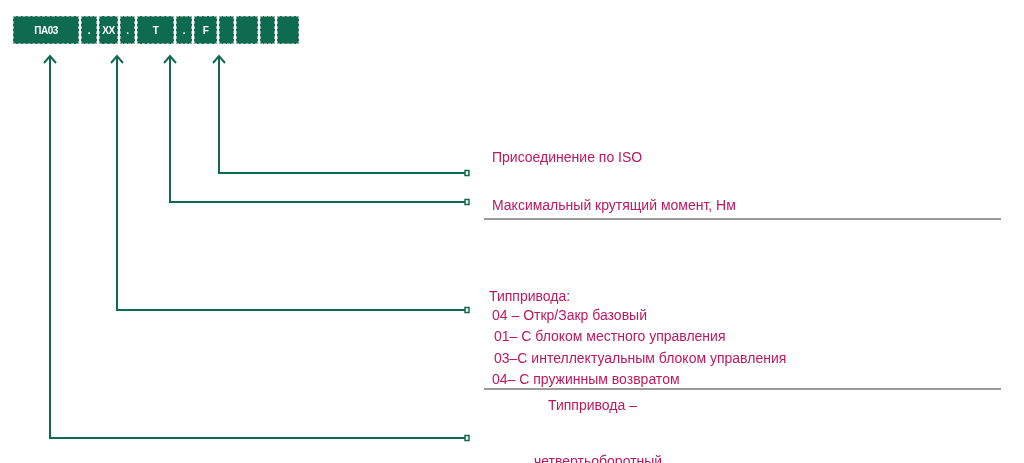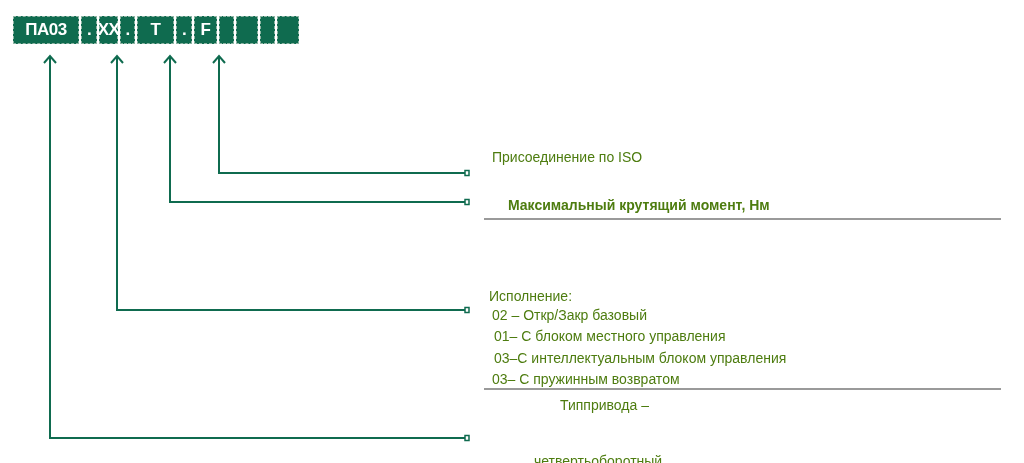--- a/index.html
+++ b/index.html
@@ -1,24 +1,24 @@
 <!DOCTYPE html>
 <html><head>
   <meta charset="utf-8">
   <style>
     html, body { margin: 0; padding: 0; background: #ffffff; }
     body { width: 1024px; height: 463px; position: relative; overflow: hidden;
            font-family: "Liberation Sans", sans-serif; color: #2a2a2a; }
     .code-bar { position: absolute; left: 13px; top: 16px; height: 28px; display: flex; gap: 2px; }
     .cell { background: #0f6b4f; height: 28px; box-sizing: border-box;
             border: 1px dashed #8fb5a5; color: #ffffff; font-weight: bold;
-            font-size: 17px; display: flex; align-items: center; justify-content: center;
+            font-size: 10px; display: flex; align-items: center; justify-content: center;
             letter-spacing: -0.5px; }
     svg.lines { position: absolute; left: 0; top: 0; }
-    .label { position: absolute; font-size: 14px; white-space: nowrap; color: #4d7c0f; }
+    .label { position: absolute; font-size: 14px; white-space: nowrap; color: #be185d; }
     .rule { position: absolute; height: 2px; background: #9a9a9a; }
   </style>
 </head>
 <body>
 
 <div class="code-bar">
   <div class="cell" style="width:66px">ПА03</div>
   <div class="cell" style="width:16px">.</div>
   <div class="cell" style="width:19px">XX</div>
   <div class="cell" style="width:15px">.</div>
@@ -55,24 +55,24 @@
     <g>
       <polyline points="50,56 50,438 467,438"></polyline>
       <polyline points="44,63 50,56 56,63"></polyline>
       <rect x="465" y="435.5" width="4" height="5" fill="#ffffff" stroke-width="1.5"></rect>
     </g>
   </g>
 </svg>
 
 <div class="label" style="left:492px; top:149px;">Присоединение по ISO</div>
 
-<div class="label" style="left:508px; top:197px;font-weight:bold;">Максимальный крутящий момент, Нм</div>
+<div class="label" style="left:492px; top:197px;">Максимальный крутящий момент, Нм</div>
 <div class="rule" style="left:484px; top:218px; width:517px;"></div>
 
-<div class="label" style="left:489px; top:288px;">Исполнение:</div>
-<div class="label" style="left:492px; top:307px;">02 – Откр/Закр базовый</div>
+<div class="label" style="left:489px; top:288px;">Типпривода:</div>
+<div class="label" style="left:492px; top:307px;">04 – Откр/Закр базовый</div>
 <div class="label" style="left:494px; top:328px;">01– С блоком местного управления</div>
 <div class="label" style="left:494px; top:350px;">03–С интеллектуальным блоком управления</div>
-<div class="label" style="left:492px; top:371px;">03– С пружинным возвратом</div>
+<div class="label" style="left:492px; top:371px;">04– С пружинным возвратом</div>
 <div class="rule" style="left:484px; top:388px; width:517px;"></div>
 
-<div class="label" style="left:560px; top:397px;text-align:right;">Типпривода –</div>
+<div class="label" style="left:548px; top:397px;text-align:right;">Типпривода –</div>
 <div class="label" style="left:534px; top:417px;margin-top:36px;">четвертьоборотный</div>
 
 </body></html>

